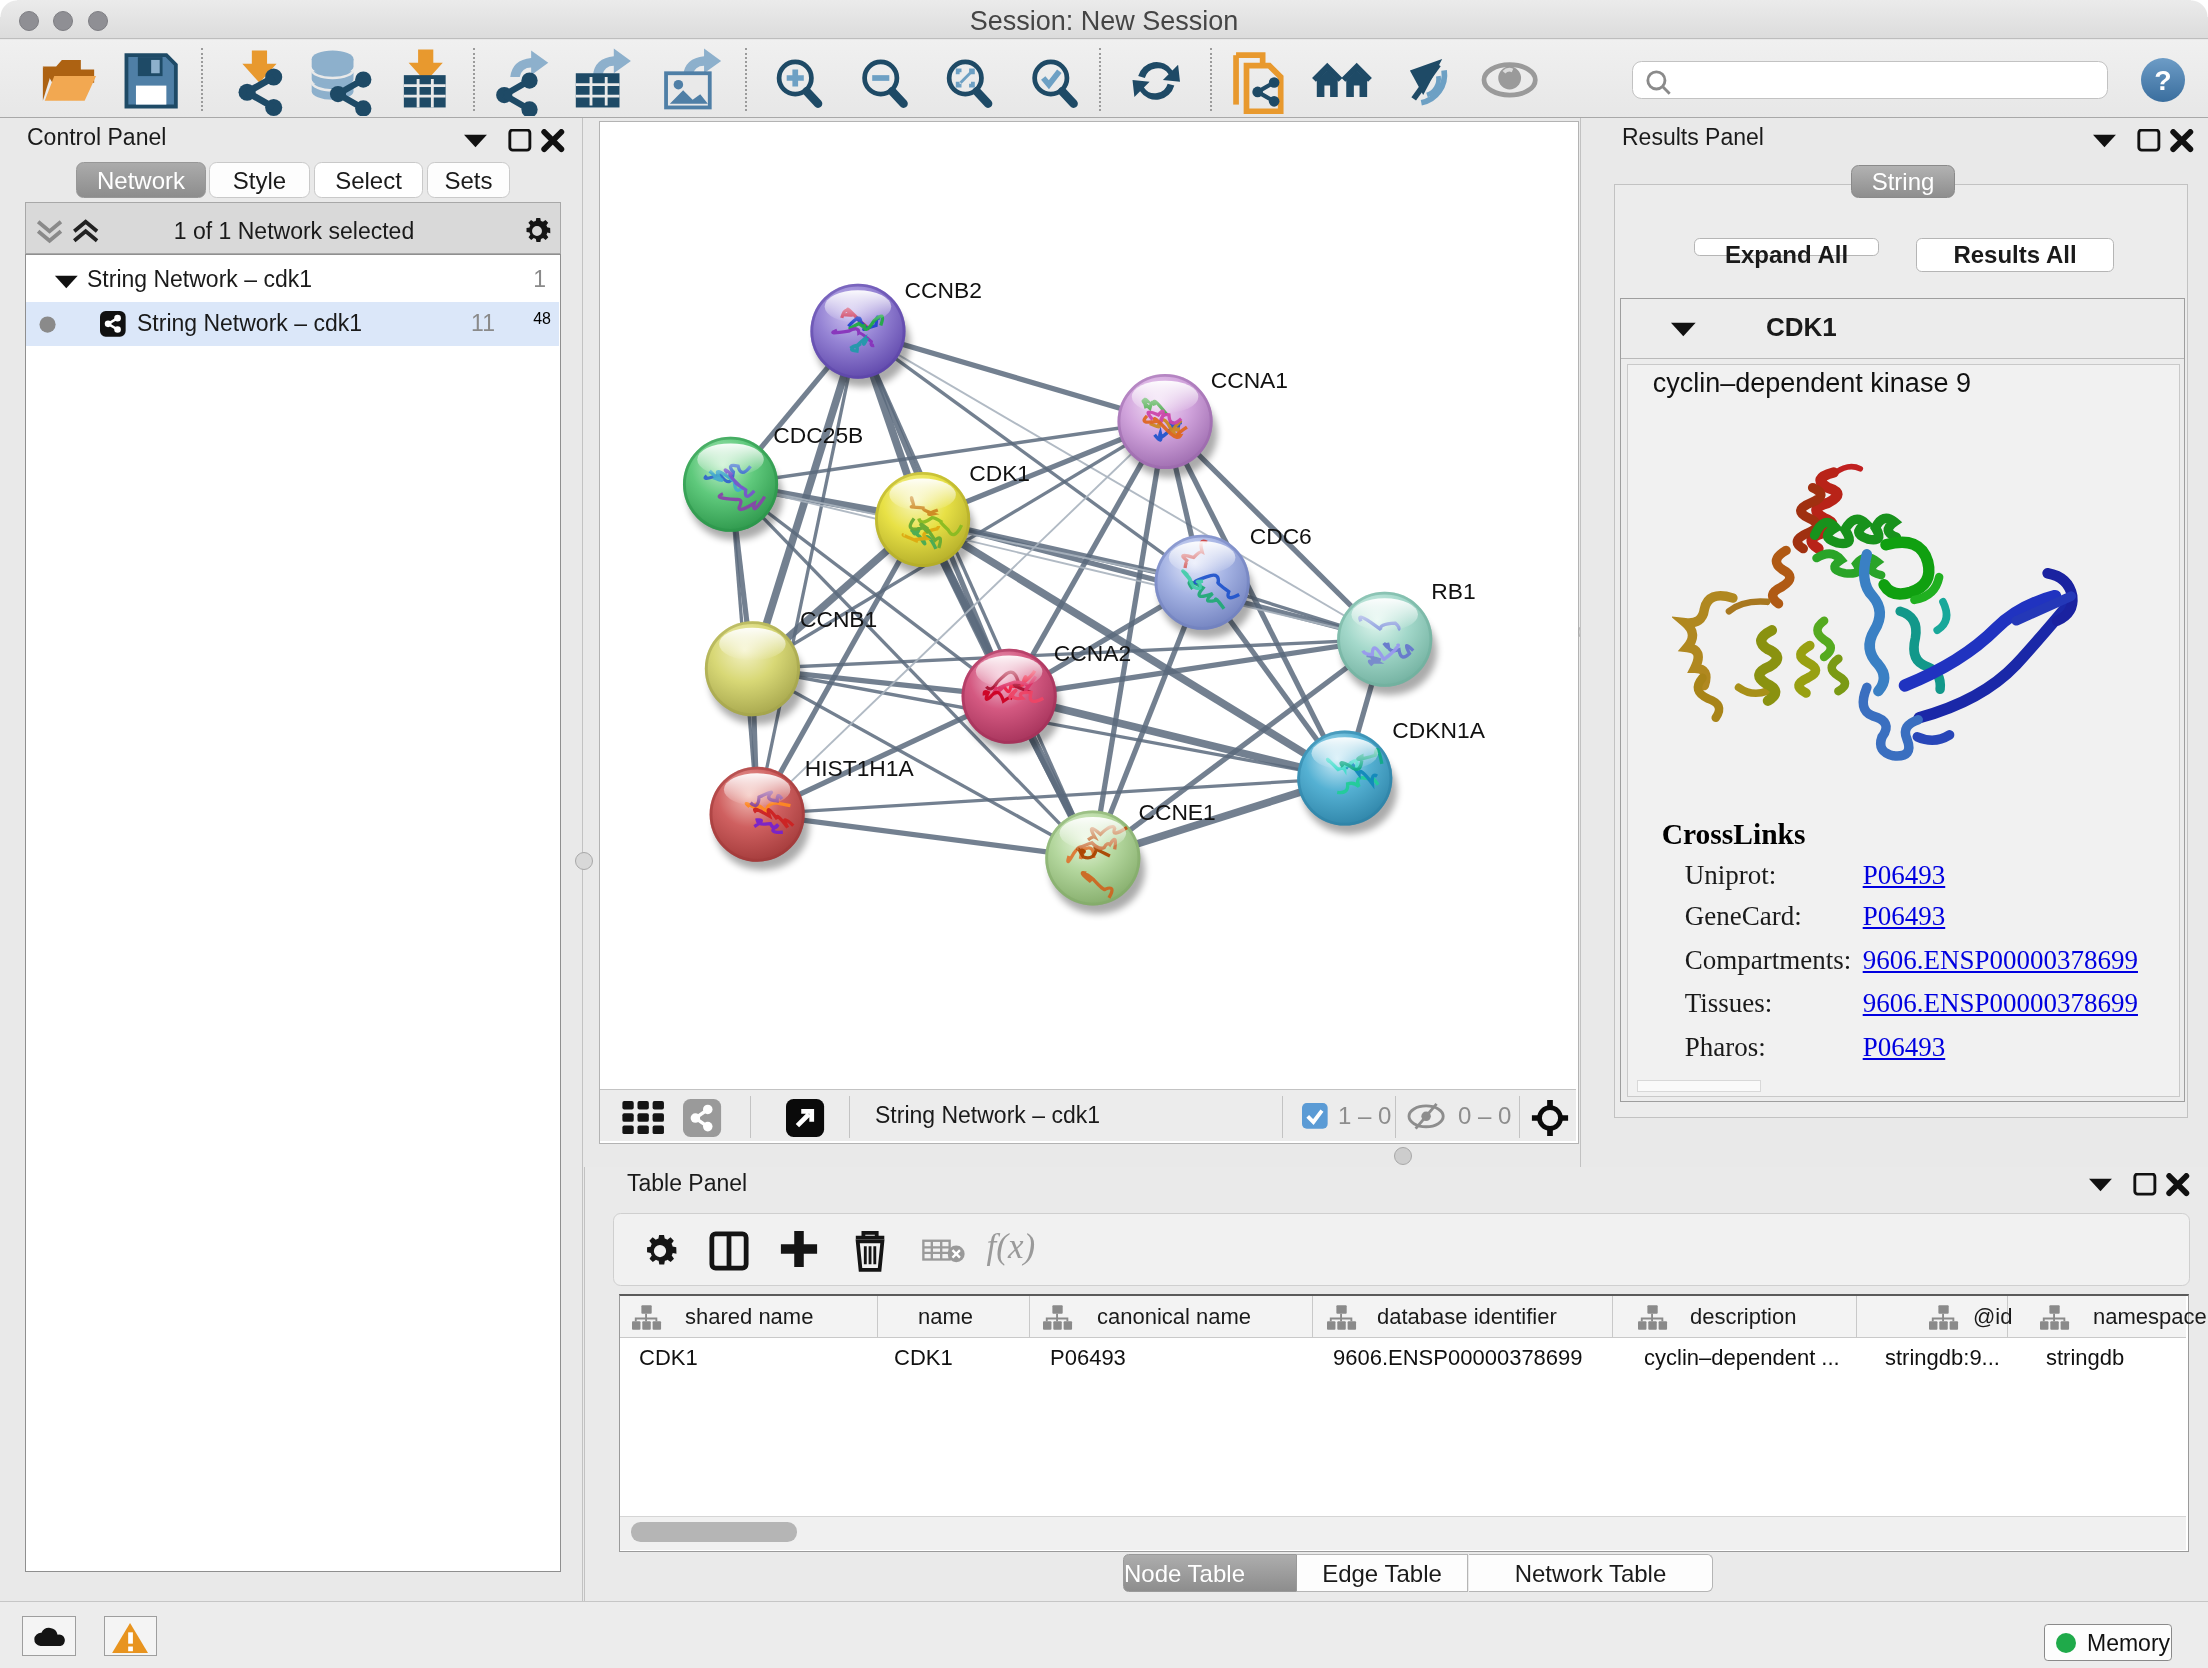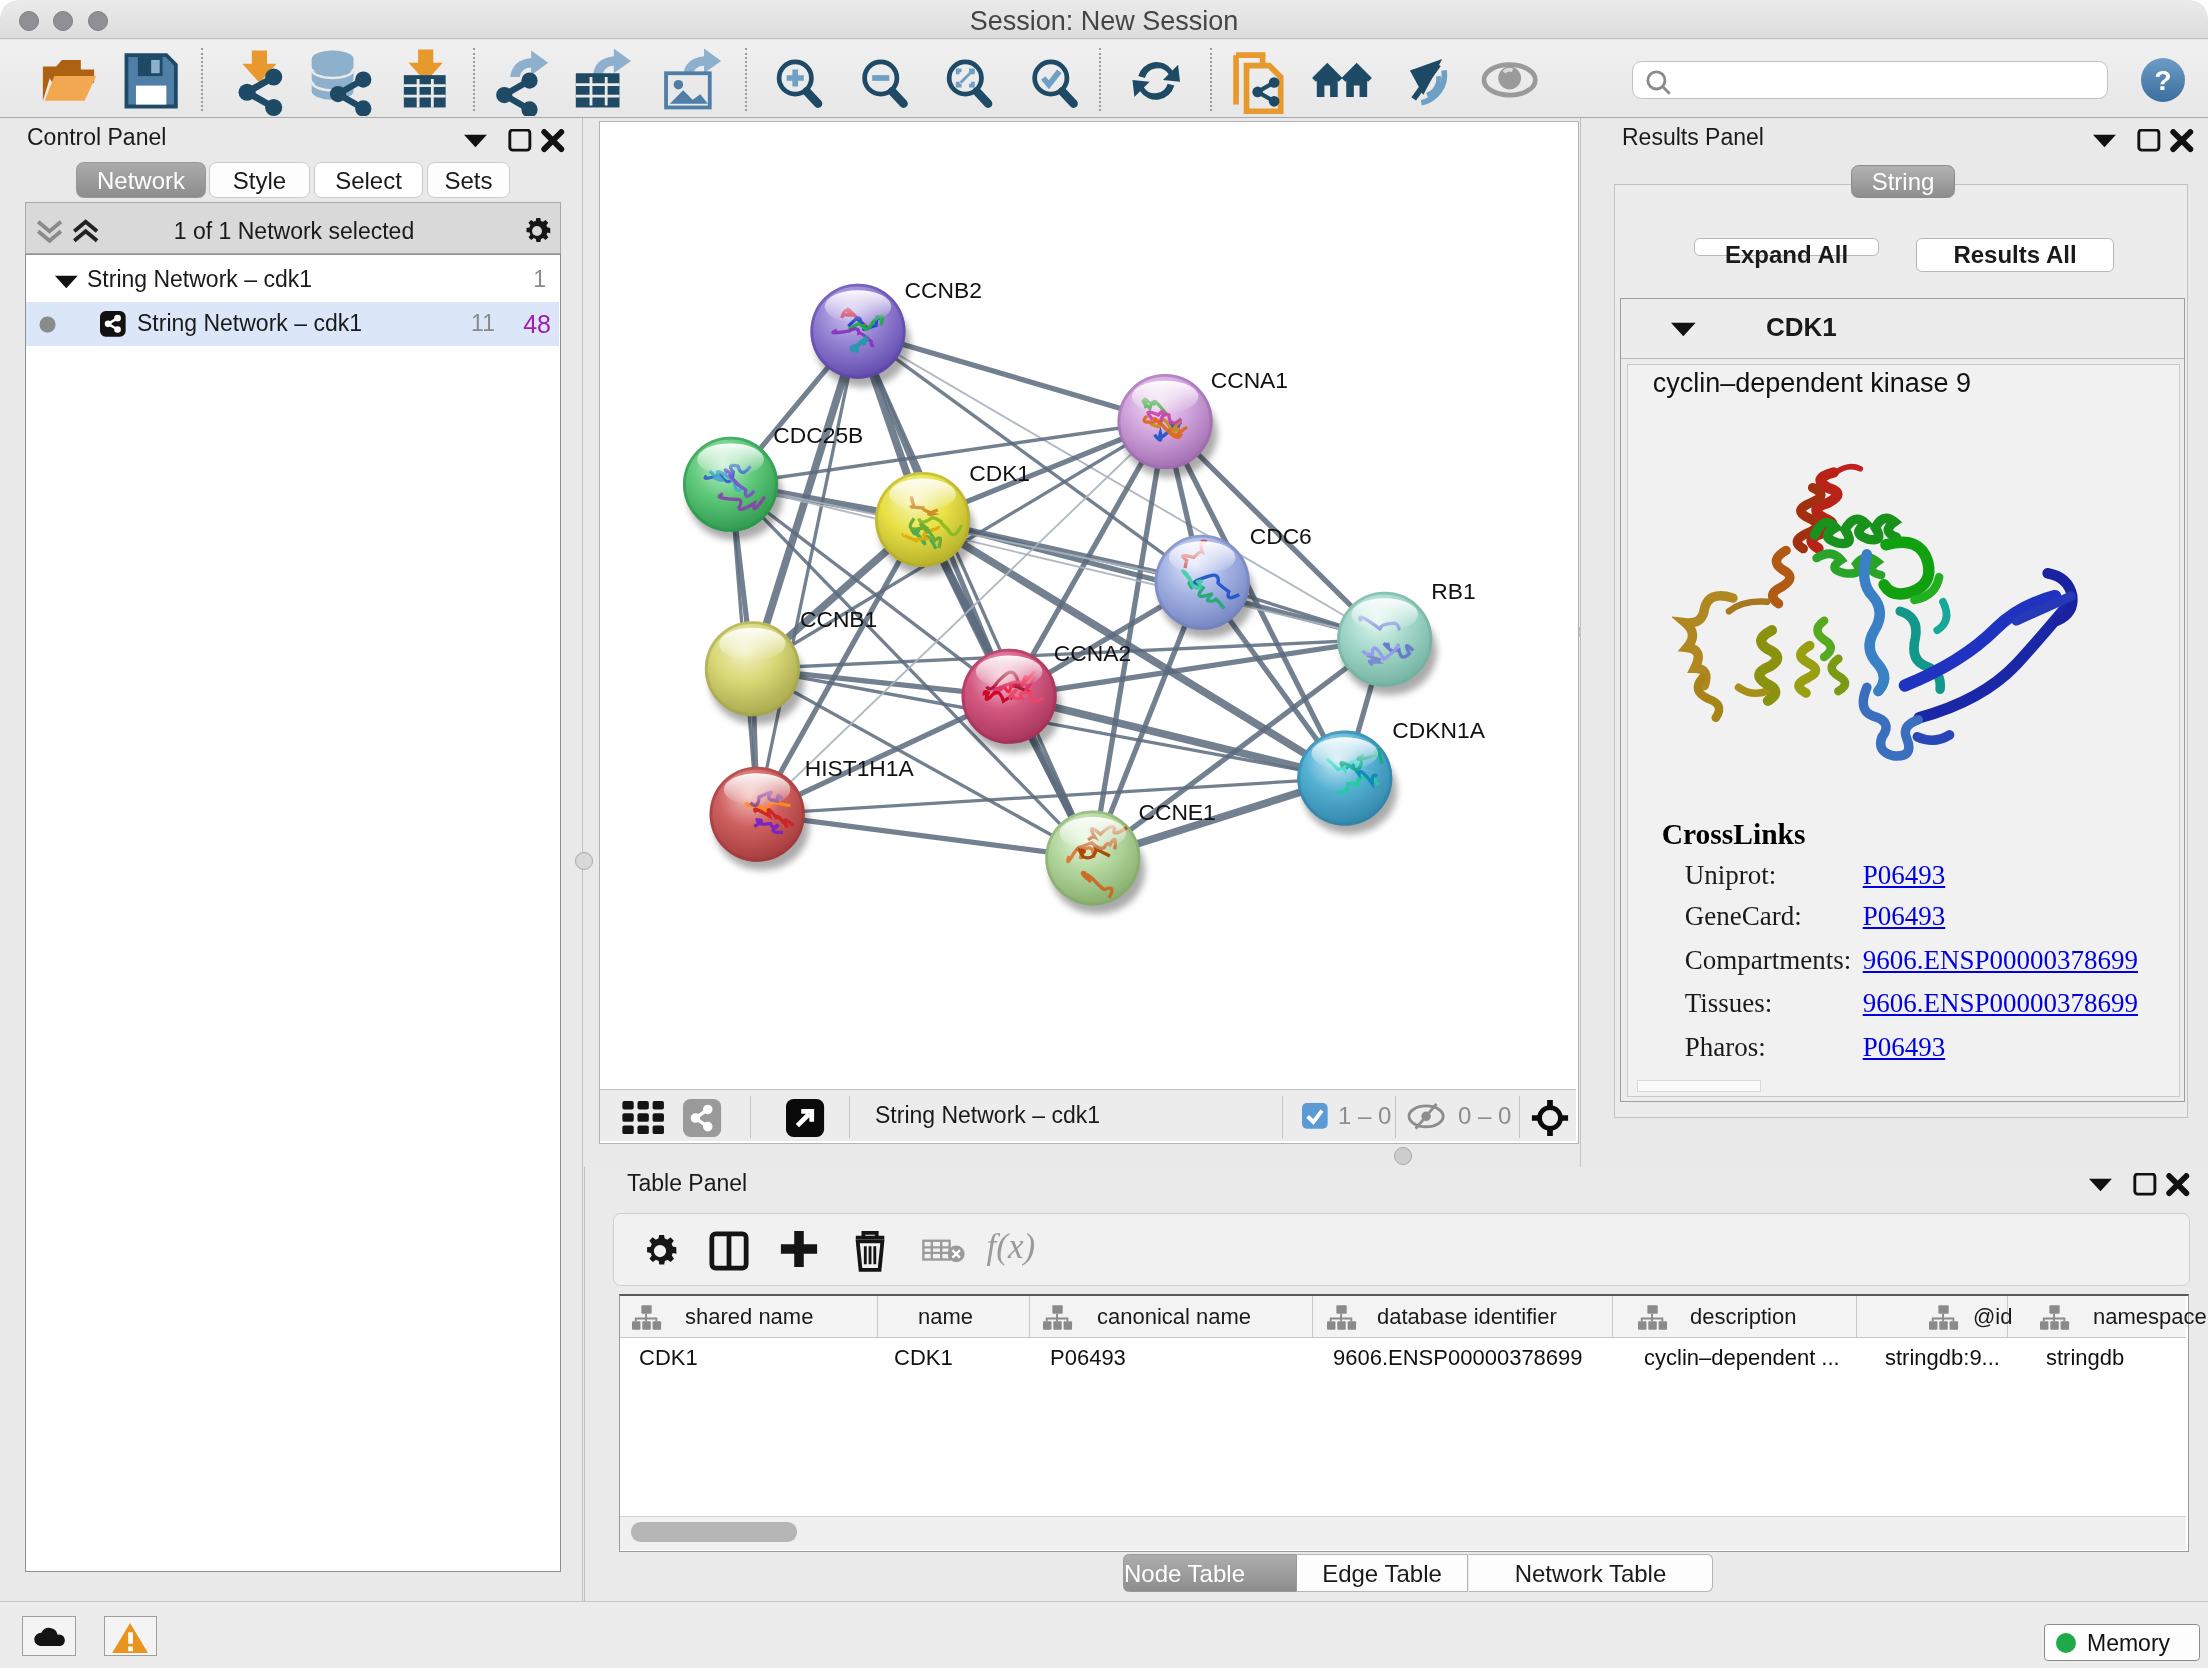--- a/index.html
+++ b/index.html
@@ -220,21 +220,21 @@
         <rect width="27" height="27" rx="6" fill="#111"></rect>
         <g fill="#fff">
           <circle cx="18.5" cy="7.5" r="3.5"></circle>
           <circle cx="8.5" cy="13.5" r="3.5"></circle>
           <circle cx="18.5" cy="19.5" r="3.5"></circle>
           <path d="M8.5 13.5 L18.5 7.5 M8.5 13.5 L18.5 19.5" stroke="#fff" stroke-width="2.6"></path>
         </g>
       </svg>
    <div class="abs" style="left:111px;top:55px;font-size:23px">String Network – cdk1</div>
    <div class="abs" style="left:417px;top:55px;width:52px;text-align:right;font-size:23px;color:#8a8a8a">11</div>
-   <div class="abs" style="left:473px;top:55px;width:52px;text-align:right;font-size:25px;color:#a21caf">48</div>
+   <div class="abs" style="left:473px;top:55px;width:52px;text-align:right;font-size:16px;color:#000000">48</div>
  </div>
 </div>
 
 <div class="abs" style="left:599px;top:121px;width:980px;height:1023px;border:1.9px solid #b3b3b3;background:#fff">
 <svg class="abs" style="left:0;top:0" width="978" height="967" viewBox="0 0 1028 1017">
       <defs>
         <linearGradient id="hl" x1="0" y1="0" x2="0" y2="1">
           <stop offset="0%" stop-color="#fff" stop-opacity="0.95"></stop>
           <stop offset="100%" stop-color="#fff" stop-opacity="0.02"></stop>
         </linearGradient>
@@ -709,20 +709,20 @@
  <div class="abs" style="left:22px;top:14.3px;width:54px;height:40px;background:#f4f4f4;border:1.9px solid #9e9e9e"></div>
  <svg class="abs" style="left:31px;top:23px" width="38" height="27" viewBox="0 0 40 28">
       <path d="M10 22 a7 7 0 0 1 1 -14 a9 9 0 0 1 17 2 a6 6 0 0 1 3 12 z" fill="#141414"></path>
     </svg>
  <div class="abs" style="left:104px;top:14.3px;width:53px;height:40px;background:#f4f4f4;border:1.9px solid #9e9e9e"></div>
  <svg class="abs" style="left:111px;top:19px" width="40" height="34" viewBox="0 0 42 36">
       <path d="M20 2 L39 34 L1 34 Z" fill="#e8941f"></path>
       <rect x="18" y="12" width="5" height="12" fill="#fff"></rect>
       <rect x="18" y="27" width="5" height="5" fill="#fff"></rect>
     </svg>
- <div class="abs" style="left:2044px;top:22px;width:156px;height:37px;background:#fdfdfd;border:1.9px solid #8a8a8a;border-radius:3.8px">
+ <div class="abs" style="left:2044px;top:22px;width:128px;height:37px;background:#fdfdfd;border:1.9px solid #8a8a8a;border-radius:3.8px">
    <div class="abs" style="left:11.4px;top:7.6px;width:20px;height:20px;border-radius:50%;background:#1faa4a"></div>
    <div class="abs" style="left:42px;top:4.8px;font-size:23px;color:#111">Memory</div>
  </div>
 </div>
 <div class="abs" style="left:0;top:0;width:17px;height:17px;background:radial-gradient(circle at 17px 17px, rgba(0,0,0,0) 16px, #ffffff 17px)"></div>
 <div class="abs" style="right:0;top:0;width:17px;height:17px;background:radial-gradient(circle at 0px 17px, rgba(0,0,0,0) 16px, #ffffff 17px)"></div>
 
 
 </body></html>

